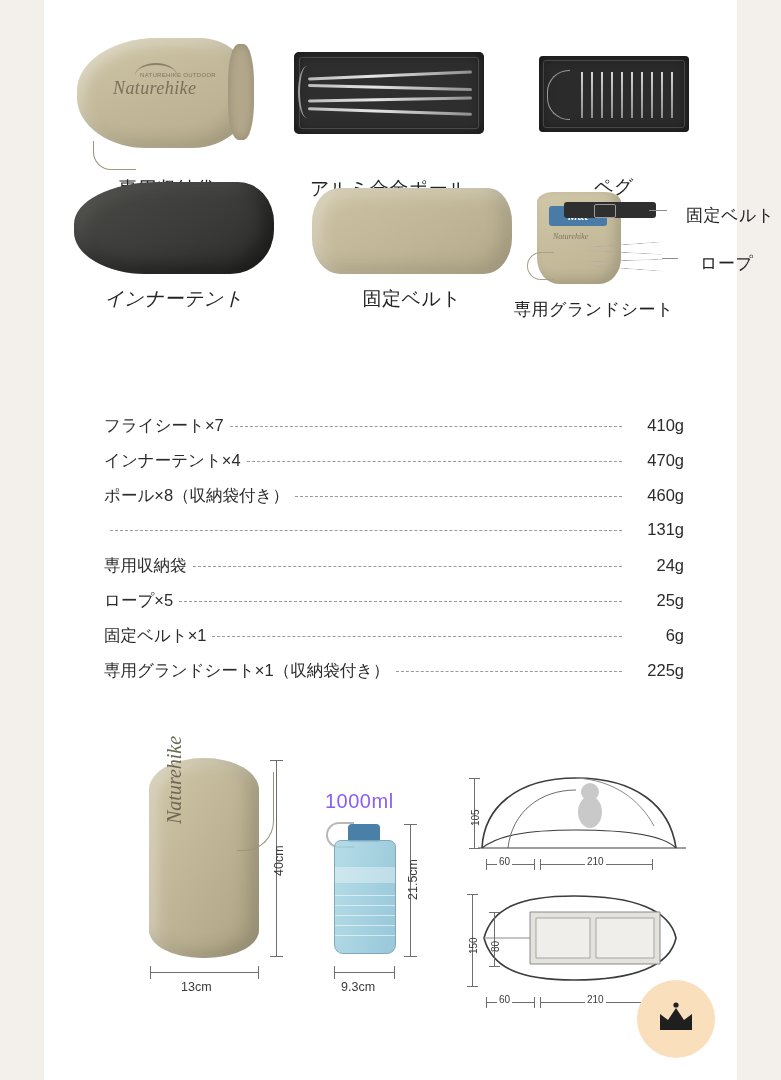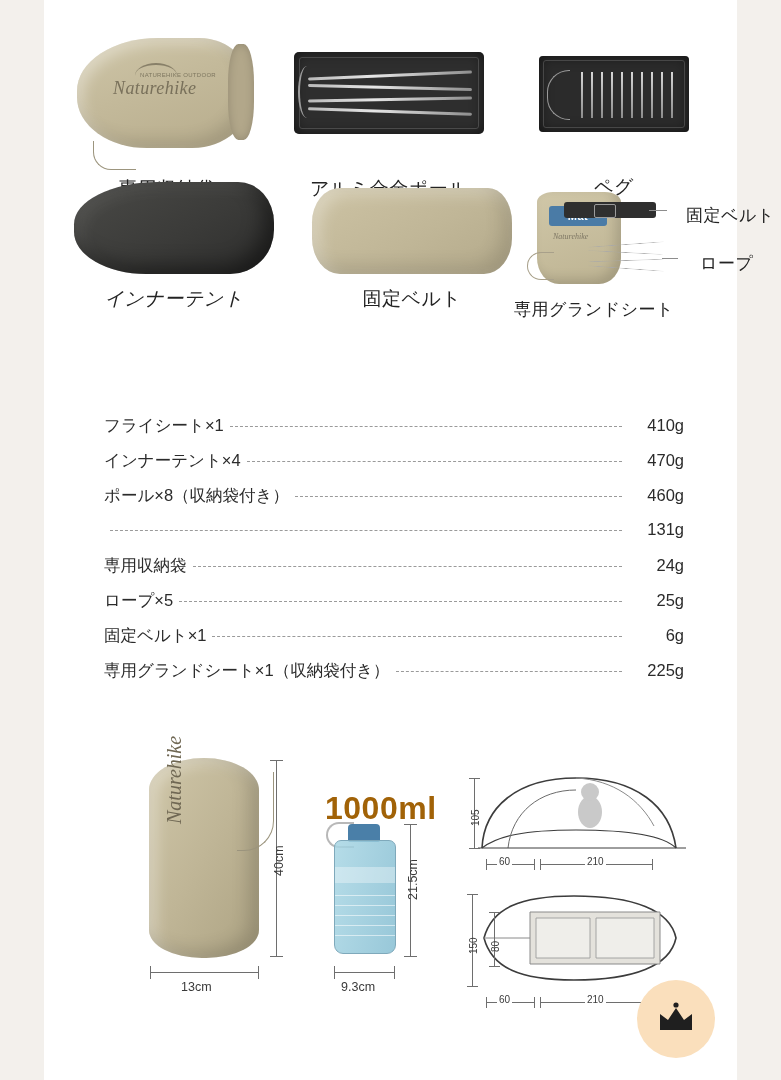--- a/index.html
+++ b/index.html
@@ -369,23 +369,23 @@
   }
   .bottle-band {
     position: absolute;
     left: 0; top: 26px;
     width: 100%; height: 16px;
     background: rgba(255,255,255,.35);
   }
   .ml {
     position: absolute;
     left: 281px; top: 42px;
-    font-size: 32px;
-    font-weight: bold;
-    color: #a16207;
+    font-size: 20px;
+    font-weight: normal;
+    color: #8b5cf6;
     letter-spacing: .5px;
   }
 
   .tent-side, .tent-top {
     position: absolute;
   }
 
   .badge {
     position: absolute;
     right: 22px;
@@ -487,21 +487,21 @@
       <span style="top:10px; transform:rotate(3deg);"></span>
       <span style="top:18px; transform:rotate(-2deg);"></span>
       <span style="top:26px; transform:rotate(4deg);"></span>
     </div>
     <div class="callout" style="left:618px; top:228px; width:16px;"></div>
     <div style="position:absolute; left:626px; top:216px;" class="part-label small">ロープ</div>
   </div>
 
   <div class="weights">
     <div class="wrow">
-      <span class="wname">フライシート×1</span>
+      <span class="wname">フライシート×7</span>
       <span class="wdots"></span>
       <span class="wval">410g</span>
     </div>
     <div class="wrow">
       <span class="wname">インナーテント×4</span>
       <span class="wdots"></span>
       <span class="wval">470g</span>
     </div>
     <div class="wrow">
       <span class="wname">ポール×8（収納袋付き）</span>

